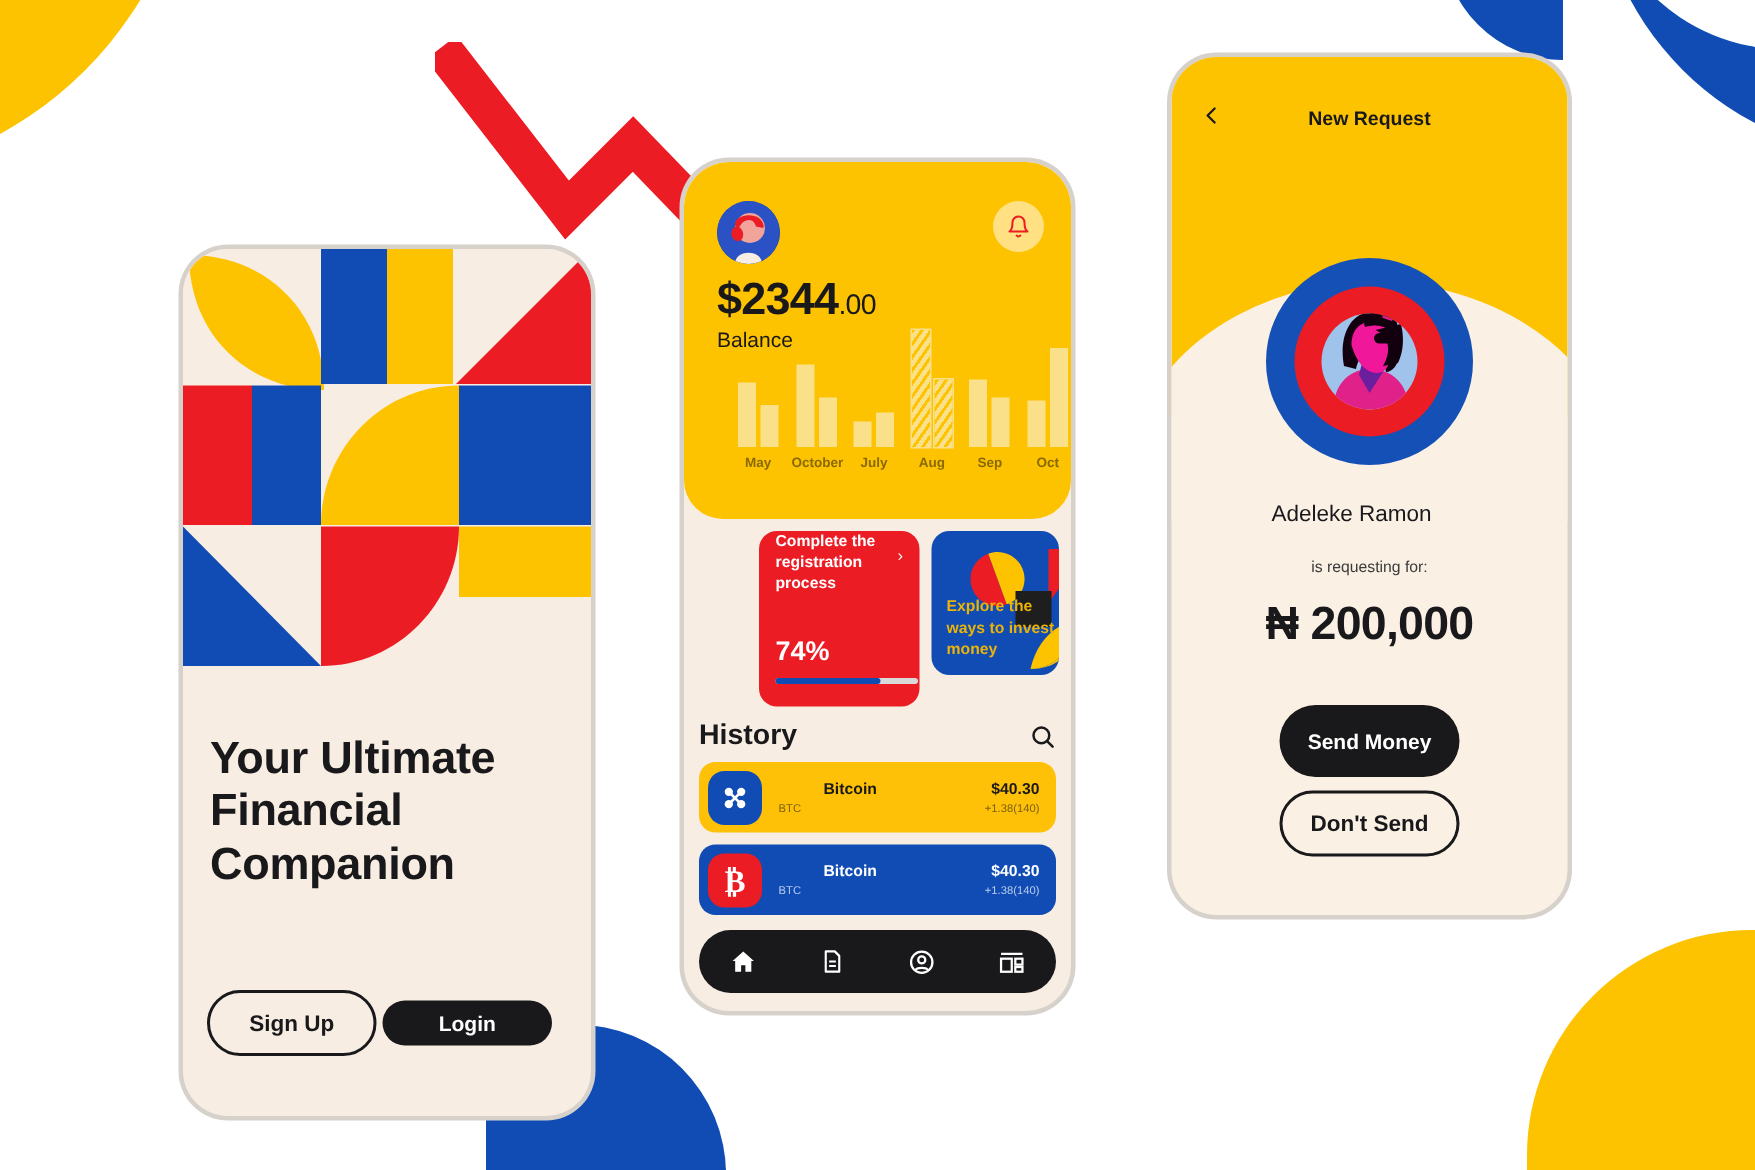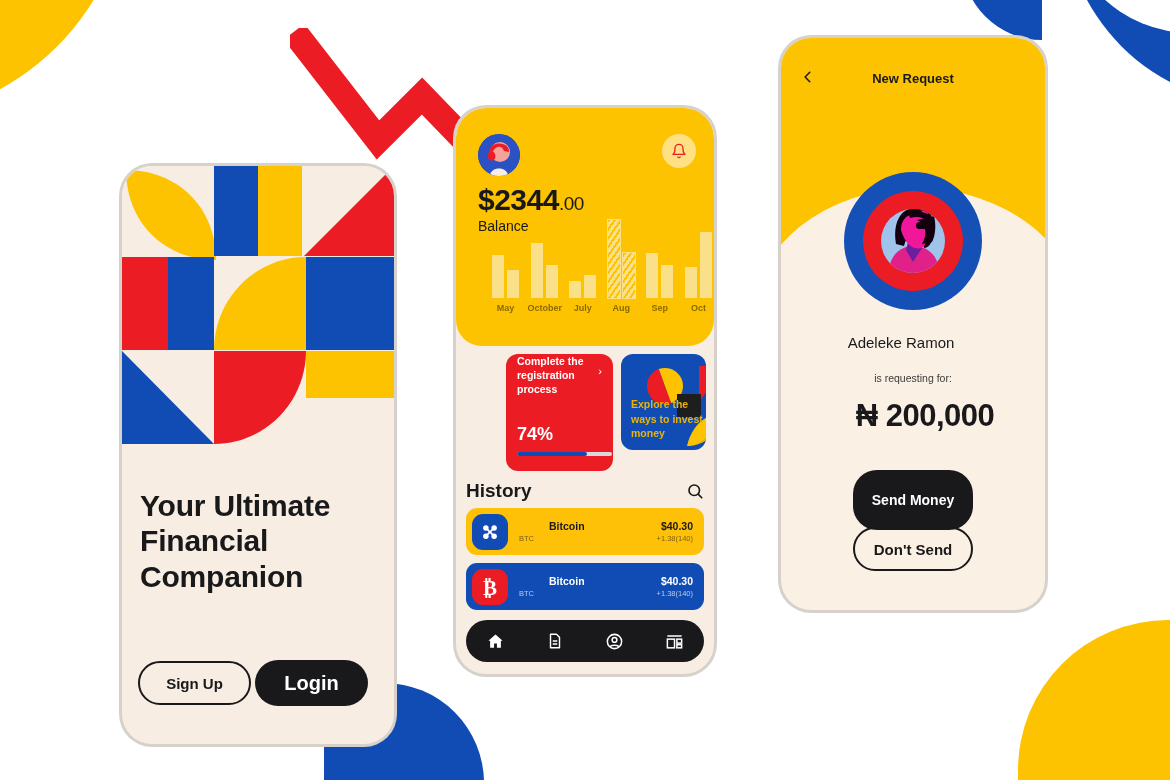--- a/index.html
+++ b/index.html
@@ -69,24 +69,24 @@
     color:#19191b; letter-spacing:-0.2px;
   }
   .p1-buttons { position:absolute; left:16px; top:494px; display:flex; gap:4px; align-items:center; }
   .btn-signup {
     width:113px; height:44px; border-radius:26px;
     border:2px solid #19191b; background:transparent;
     display:flex; align-items:center; justify-content:center;
     font-size:15px; font-weight:bold; color:#19191b;
   }
   .btn-login {
-    width:113px; height:46px; border-radius:26px;
+    width:113px; height:30px; border-radius:26px;
     background:#19191b; color:#fff;
     display:flex; align-items:center; justify-content:center;
-    font-size:20px; font-weight:bold;
+    font-size:14px; font-weight:bold;
   }
 
   
   #phone2 { left:456px; top:108px; width:258px; height:566px; }
   .p2-head {
     position:absolute; left:0; top:0; width:258px; height:238px;
     background:var(--yellow); border-radius:30px 30px 26px 26px;padding-left:32px;
   }
   .avatar {
     position:absolute; left:22px; top:26px; width:42px; height:42px;
@@ -160,23 +160,23 @@
 
   
   #phone3 { left:781px; top:38px; width:264px; height:572px; background:var(--cream2); }
   .p3-head { position:absolute; left:0; top:0; width:264px; height:240px; background:var(--yellow); }
   .p3-curve { position:absolute; left:-30px; top:150px; width:330px; height:160px; background:var(--cream2); border-radius:60% 60% 0 0 / 100% 100% 0 0; }
   .p3-title { position:absolute; top:33px; left:0; width:264px; text-align:center; font-size:13px; font-weight:bold; color:#19191b; }
   .p3-back { position:absolute; left:18px; top:30px; width:18px; height:18px; display:flex; align-items:center; justify-content:center; }
   .p3-avatar { position:absolute; left:63px; top:134px; width:138px; height:138px; }
   .p3-name { position:absolute; top:296px; left:0; width:240px; text-align:center; font-size:15px; color:#19191b; }
   .p3-sub { position:absolute; top:334px; left:0; width:264px; text-align:center; font-size:10.5px; color:#3b3b3b; }
-  .p3-amt { position:absolute; top:360px; left:12px; width:264px; text-align:center; font-size:31px; font-weight:bold; color:#19191b; letter-spacing:-0.5px; }
+  .p3-amt { position:absolute; top:360px; left:0; width:264px; text-align:center; font-size:31px; font-weight:bold; color:#19191b; letter-spacing:-0.5px; }
   .p3-send {
-    position:absolute; left:72px; top:432px; width:120px; height:60px; border-radius:24px;
+    position:absolute; left:72px; top:432px; width:120px; height:48px; border-radius:24px;
     background:#19191b; color:#fff; font-size:14px; font-weight:bold;
     display:flex; align-items:center; justify-content:center;
   }
   .p3-dont {
     position:absolute; left:72px; top:489px; width:120px; height:44px; border-radius:24px;
     background:transparent; border:2px solid #19191b; color:#19191b; font-size:15px; font-weight:bold;
     display:flex; align-items:center; justify-content:center;
   }
 </style>
 </head>

